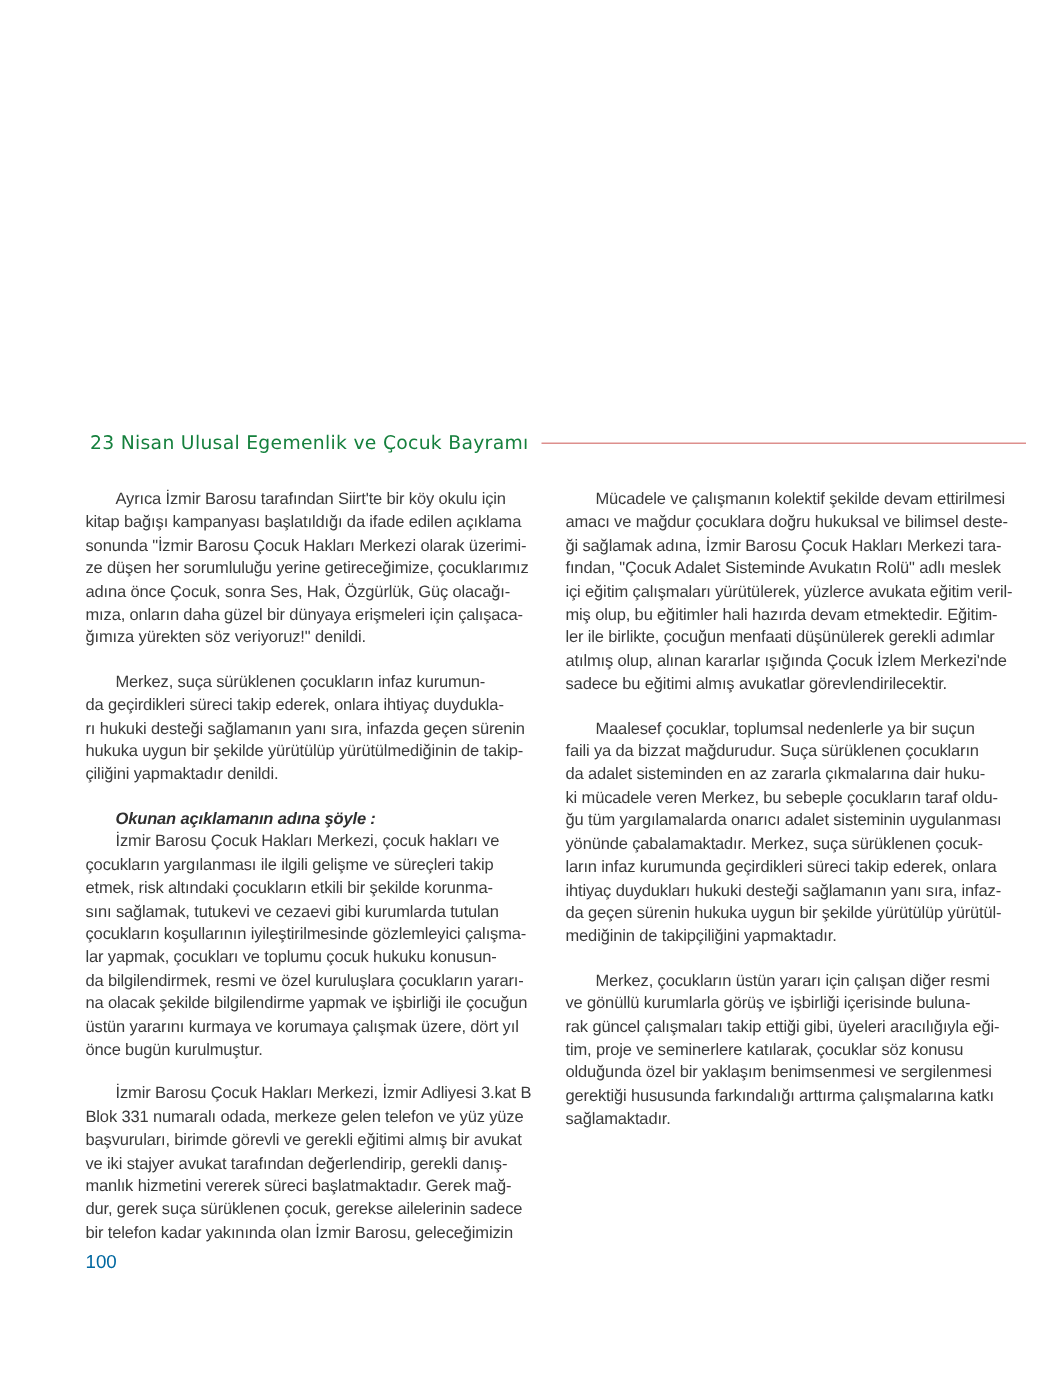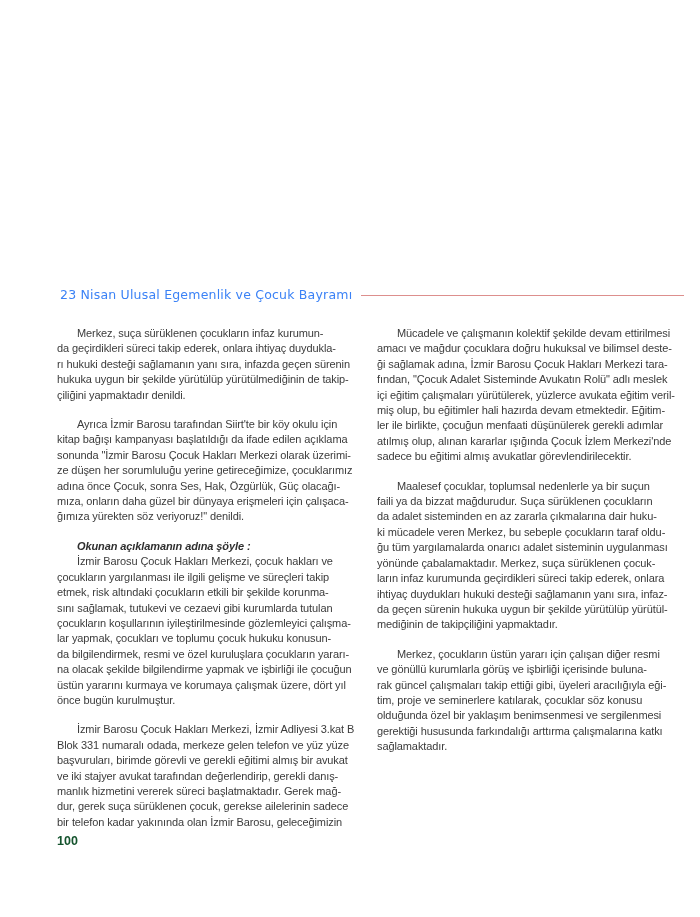--- a/index.html
+++ b/index.html
@@ -12,21 +12,21 @@
   }
   .section-header {
     position:absolute;
     left:60px; top:287px; width:624px;
     display:flex; align-items:center; gap:9px;
   }
   .section-title {
     font-family:"DejaVu Sans", sans-serif;
     font-size:12.5px;
     letter-spacing:0.2px;
-    color:#3b82f6;
+    color:#15803d;
     white-space:nowrap;
   }
   .header-rule {
     flex:1; height:1px;
     background:#dd8f8d;
     margin-top:2px;
   }
   .column {
     position:absolute;
     top:326px;
@@ -48,47 +48,46 @@
     white-space:pre;
     text-indent:20px;
     font-weight:bold;
     font-style:italic;
     color:#2f2f2f;
   }
   .page-number {
     position:absolute;
     left:57px; top:834px;
     font-size:12.5px;
-    color:#14532d;
-    font-weight:bold;
+    color:#0369a1;
   }
 </style>
 </head>
 <body>
 
 <div class="page">
 
   <div class="section-header">
     <span class="section-title">23 Nisan Ulusal Egemenlik ve Çocuk Bayramı</span>
     <span class="header-rule"></span>
   </div>
 
   <div class="column col-left">
-    <p class="para">Merkez, suça sürüklenen çocukların infaz kurumun-
-da geçirdikleri süreci takip ederek, onlara ihtiyaç duydukla-
-rı hukuki desteği sağlamanın yanı sıra, infazda geçen sürenin
-hukuka uygun bir şekilde yürütülüp yürütülmediğinin de takip-
-çiliğini yapmaktadır denildi.</p>
     <p class="para">Ayrıca İzmir Barosu tarafından Siirt'te bir köy okulu için
 kitap bağışı kampanyası başlatıldığı da ifade edilen açıklama
 sonunda "İzmir Barosu Çocuk Hakları Merkezi olarak üzerimi-
 ze düşen her sorumluluğu yerine getireceğimize, çocuklarımız
 adına önce Çocuk, sonra Ses, Hak, Özgürlük, Güç olacağı-
 mıza, onların daha güzel bir dünyaya erişmeleri için çalışaca-
 ğımıza yürekten söz veriyoruz!" denildi.</p>
+    <p class="para">Merkez, suça sürüklenen çocukların infaz kurumun-
+da geçirdikleri süreci takip ederek, onlara ihtiyaç duydukla-
+rı hukuki desteği sağlamanın yanı sıra, infazda geçen sürenin
+hukuka uygun bir şekilde yürütülüp yürütülmediğinin de takip-
+çiliğini yapmaktadır denildi.</p>
     <p class="statement-heading">Okunan açıklamanın adına şöyle :</p>
     <p class="para">İzmir Barosu Çocuk Hakları Merkezi, çocuk hakları ve
 çocukların yargılanması ile ilgili gelişme ve süreçleri takip
 etmek, risk altındaki çocukların etkili bir şekilde korunma-
 sını sağlamak, tutukevi ve cezaevi gibi kurumlarda tutulan
 çocukların koşullarının iyileştirilmesinde gözlemleyici çalışma-
 lar yapmak, çocukları ve toplumu çocuk hukuku konusun-
 da bilgilendirmek, resmi ve özel kuruluşlara çocukların yararı-
 na olacak şekilde bilgilendirme yapmak ve işbirliği ile çocuğun
 üstün yararını kurmaya ve korumaya çalışmak üzere, dört yıl

